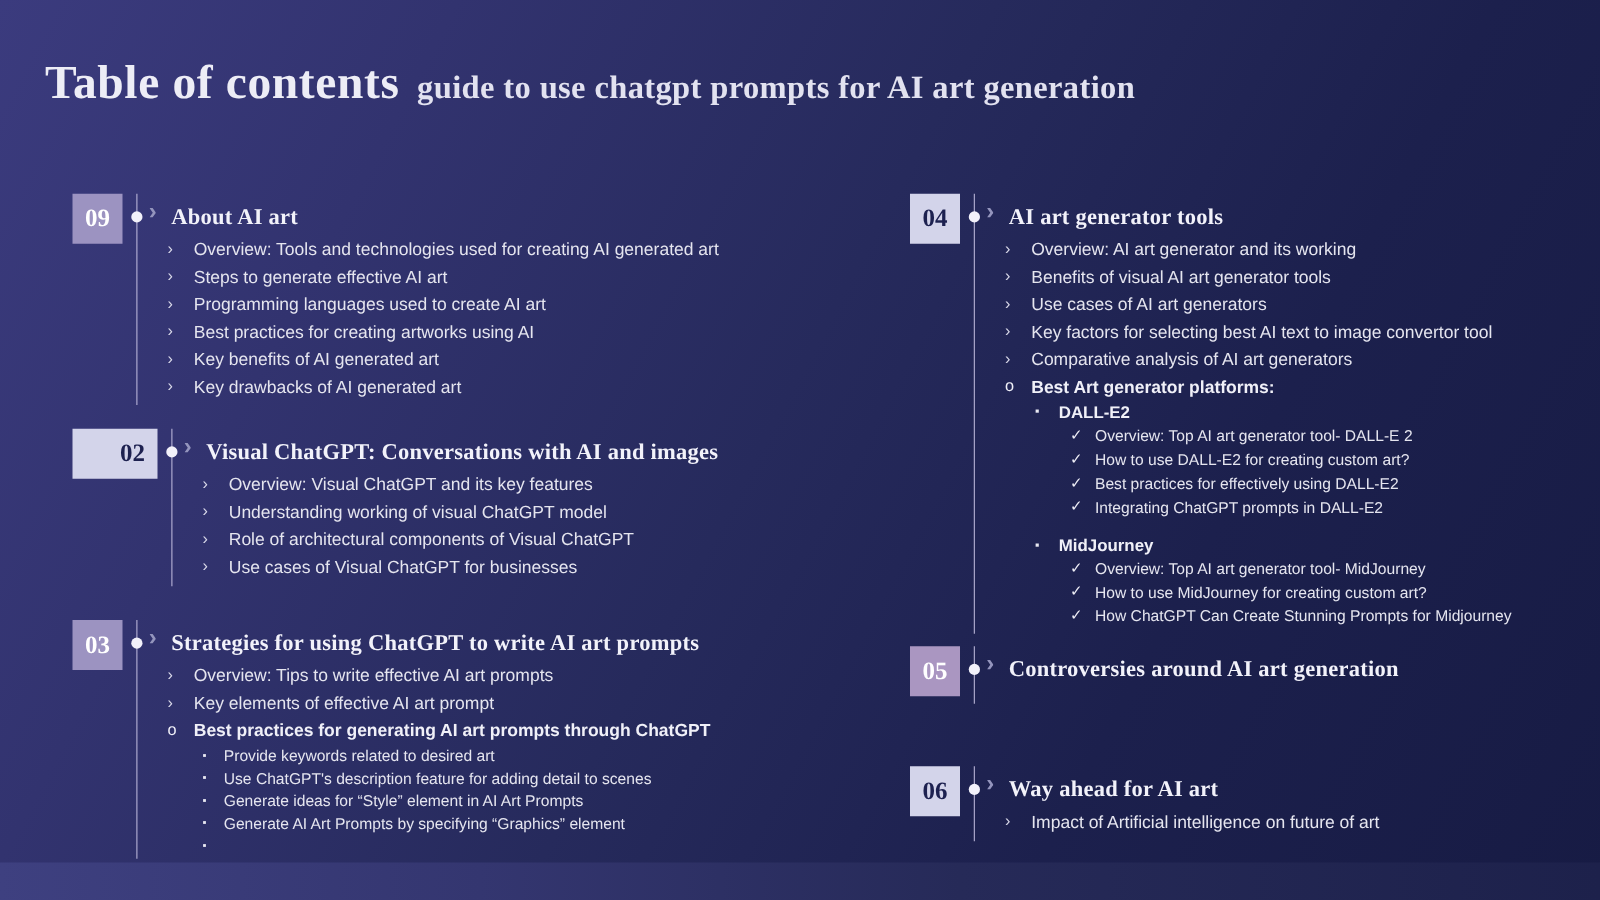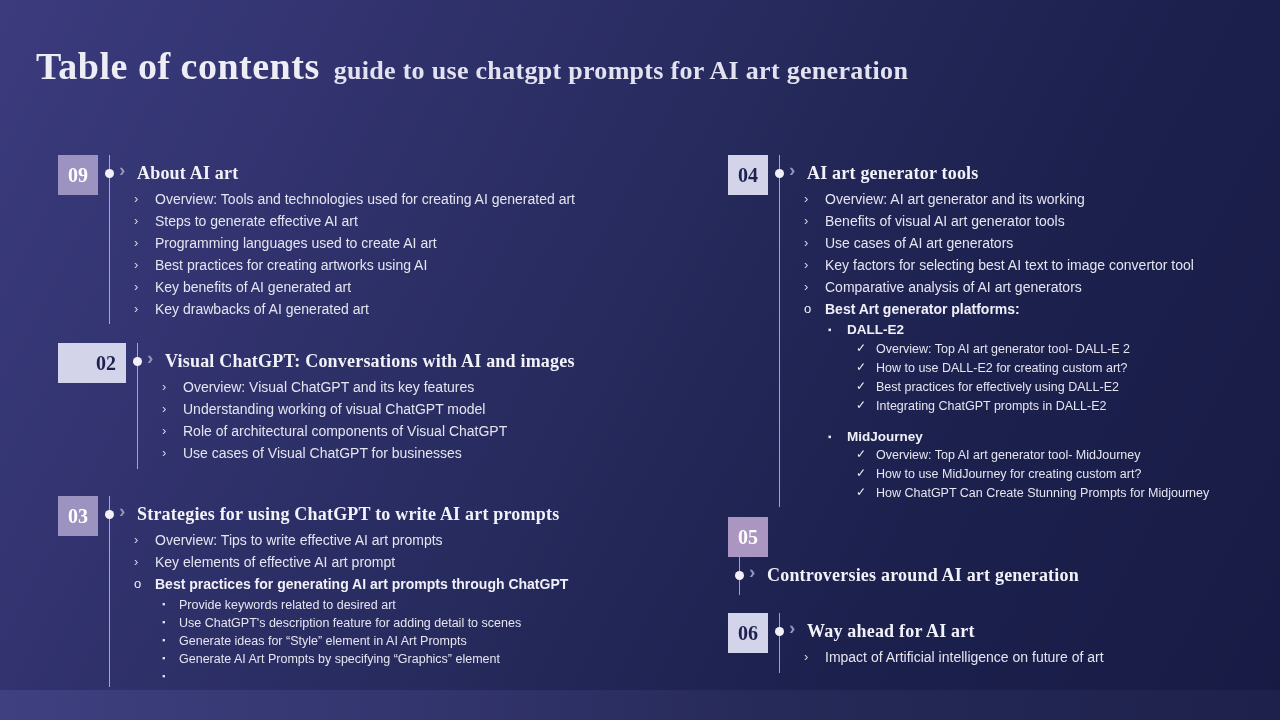--- a/index.html
+++ b/index.html
@@ -198,21 +198,21 @@
         <div class="item check">
           <span class="glyph">✓</span>
           <span>How to use MidJourney for creating custom art?</span>
         </div>
         <div class="item check">
           <span class="glyph">✓</span>
           <span>How ChatGPT Can Create Stunning Prompts for Midjourney</span>
         </div>
       </div>
     </div>
-  <div class="section" style="left:728px;top:517px;width:548px;min-height:46px;flex-direction:column;">
+  <div class="section" style="left:728px;top:517px;width:548px;min-height:46px;">
       <div class="badge" style="background: rgb(170, 150, 193); color: rgb(255, 255, 255);">05</div>
       <div class="sec-body">
         <div class="heading-row"><span class="dot"></span><span class="chev-big">›</span><span class="heading">Controversies around AI art generation</span></div>
       </div>
     </div>
   <div class="section" style="left:728px;top:613px;width:548px;">
       <div class="badge" style="background: rgb(211, 212, 234); color: rgb(29, 33, 80);">06</div>
       <div class="sec-body">
         <div class="heading-row"><span class="dot"></span><span class="chev-big">›</span><span class="heading">Way ahead for AI art</span></div>
         <div class="item chevron">

